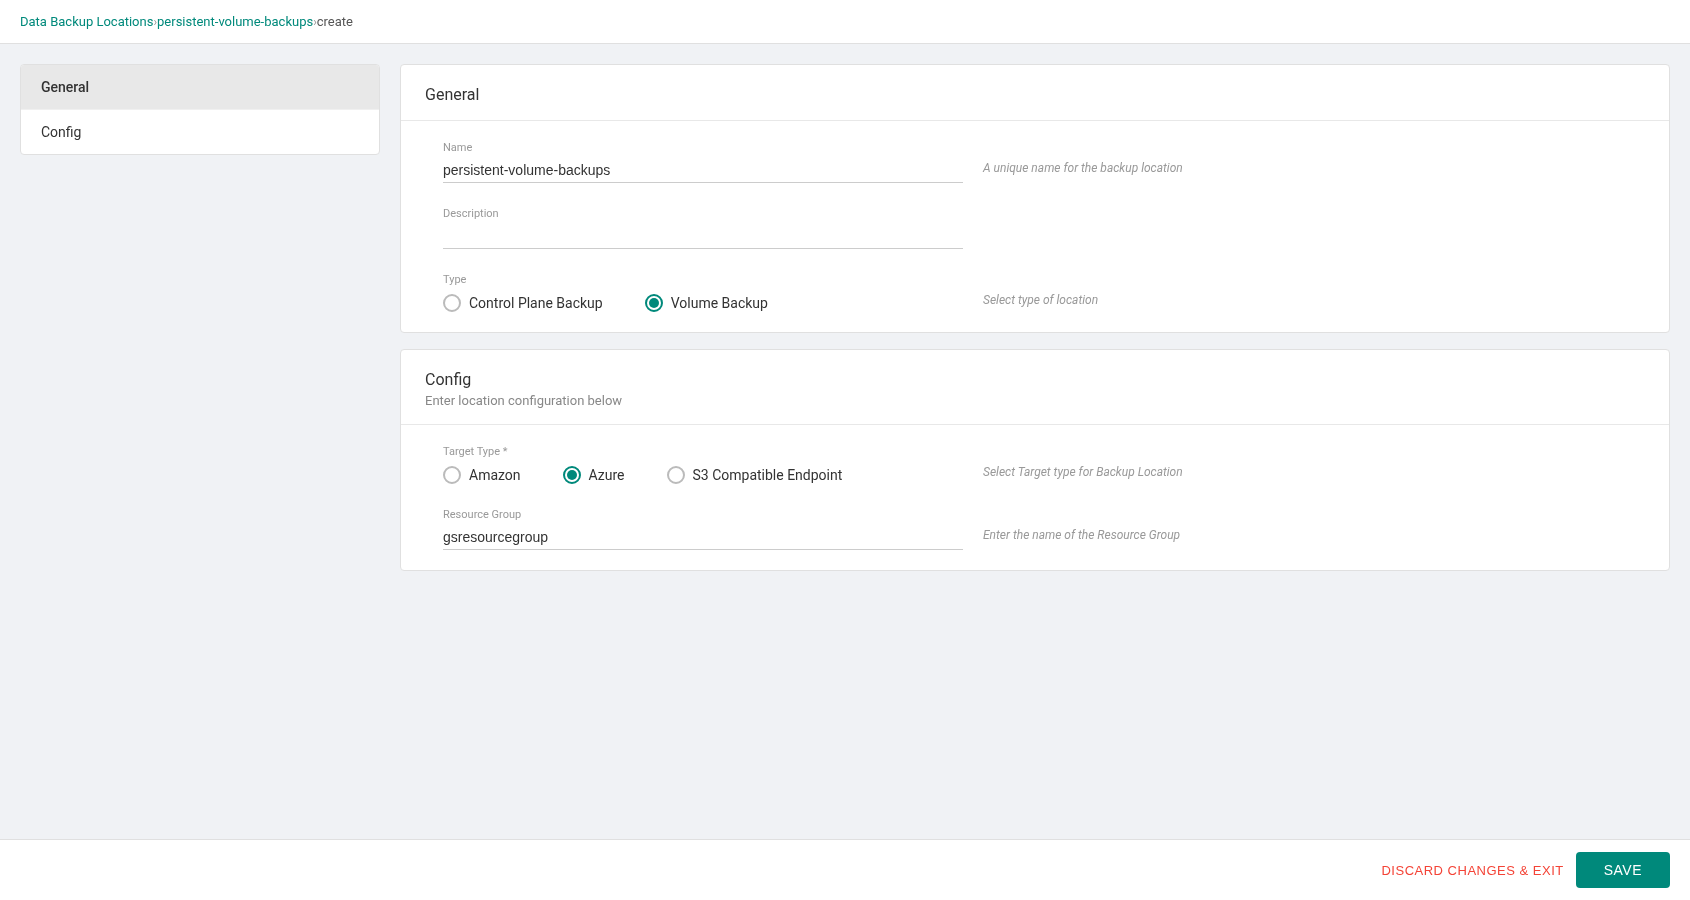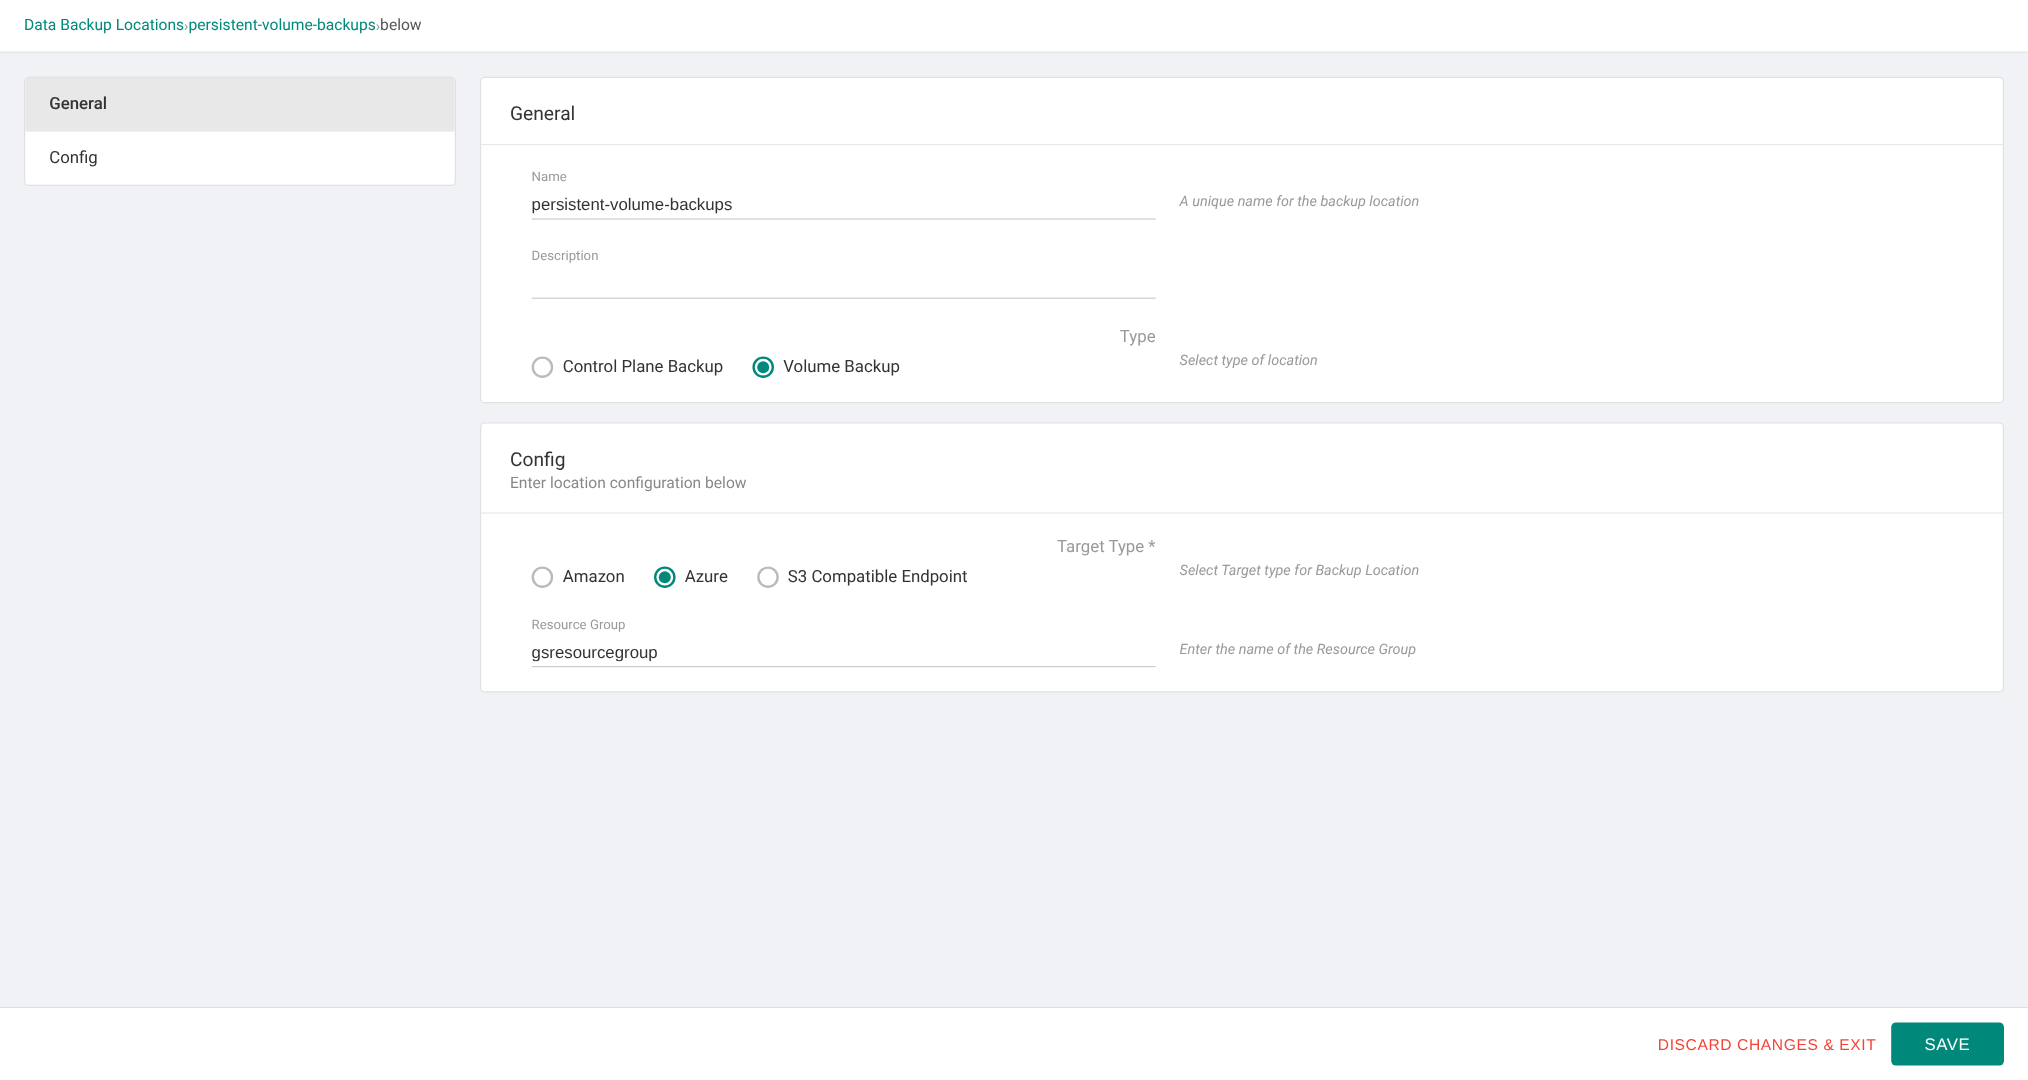--- a/index.html
+++ b/index.html
@@ -135,21 +135,21 @@
       font-size: 14px;
       color: #333;
       background: transparent;
       outline: none;
     }
 
     
     .radio-group {
       display: flex;
       align-items: center;
-      gap: 24px;
+      gap: 42px;
       margin-top: 4px;
     }
     .radio-option {
       display: flex;
       align-items: center;
       gap: 8px;
       cursor: pointer;
       font-size: 14px;
       color: #333;
     }
@@ -169,25 +169,24 @@
     .radio-circle.selected::after {
       content: '';
       width: 10px;
       height: 10px;
       border-radius: 50%;
       background: #00897b;
     }
 
     
     .type-label {
-      font-size: 14px;
+      font-size: 11px;
       color: #999;
       margin-bottom: 8px;
       display: block;
-      text-align: right;
     }
 
     
     .footer {
       position: fixed;
       bottom: 0;
       left: 0;
       right: 0;
       background: #fff;
       border-top: 1px solid #e0e0e0;
@@ -223,21 +222,21 @@
     }
   </style>
 </head>
 <body>
 
 <div class="breadcrumb">
   <a>Data Backup Locations</a>
   <span class="sep">›</span>
   <a>persistent-volume-backups</a>
   <span class="sep">›</span>
-  <span class="current">below</span>
+  <span class="current">create</span>
 </div>
 
 <div class="main-layout">
 
   <div class="sidebar">
     <div class="sidebar-item active">
       <span>General</span>
     </div>
     <div class="sidebar-item">
       <span>Config</span>

